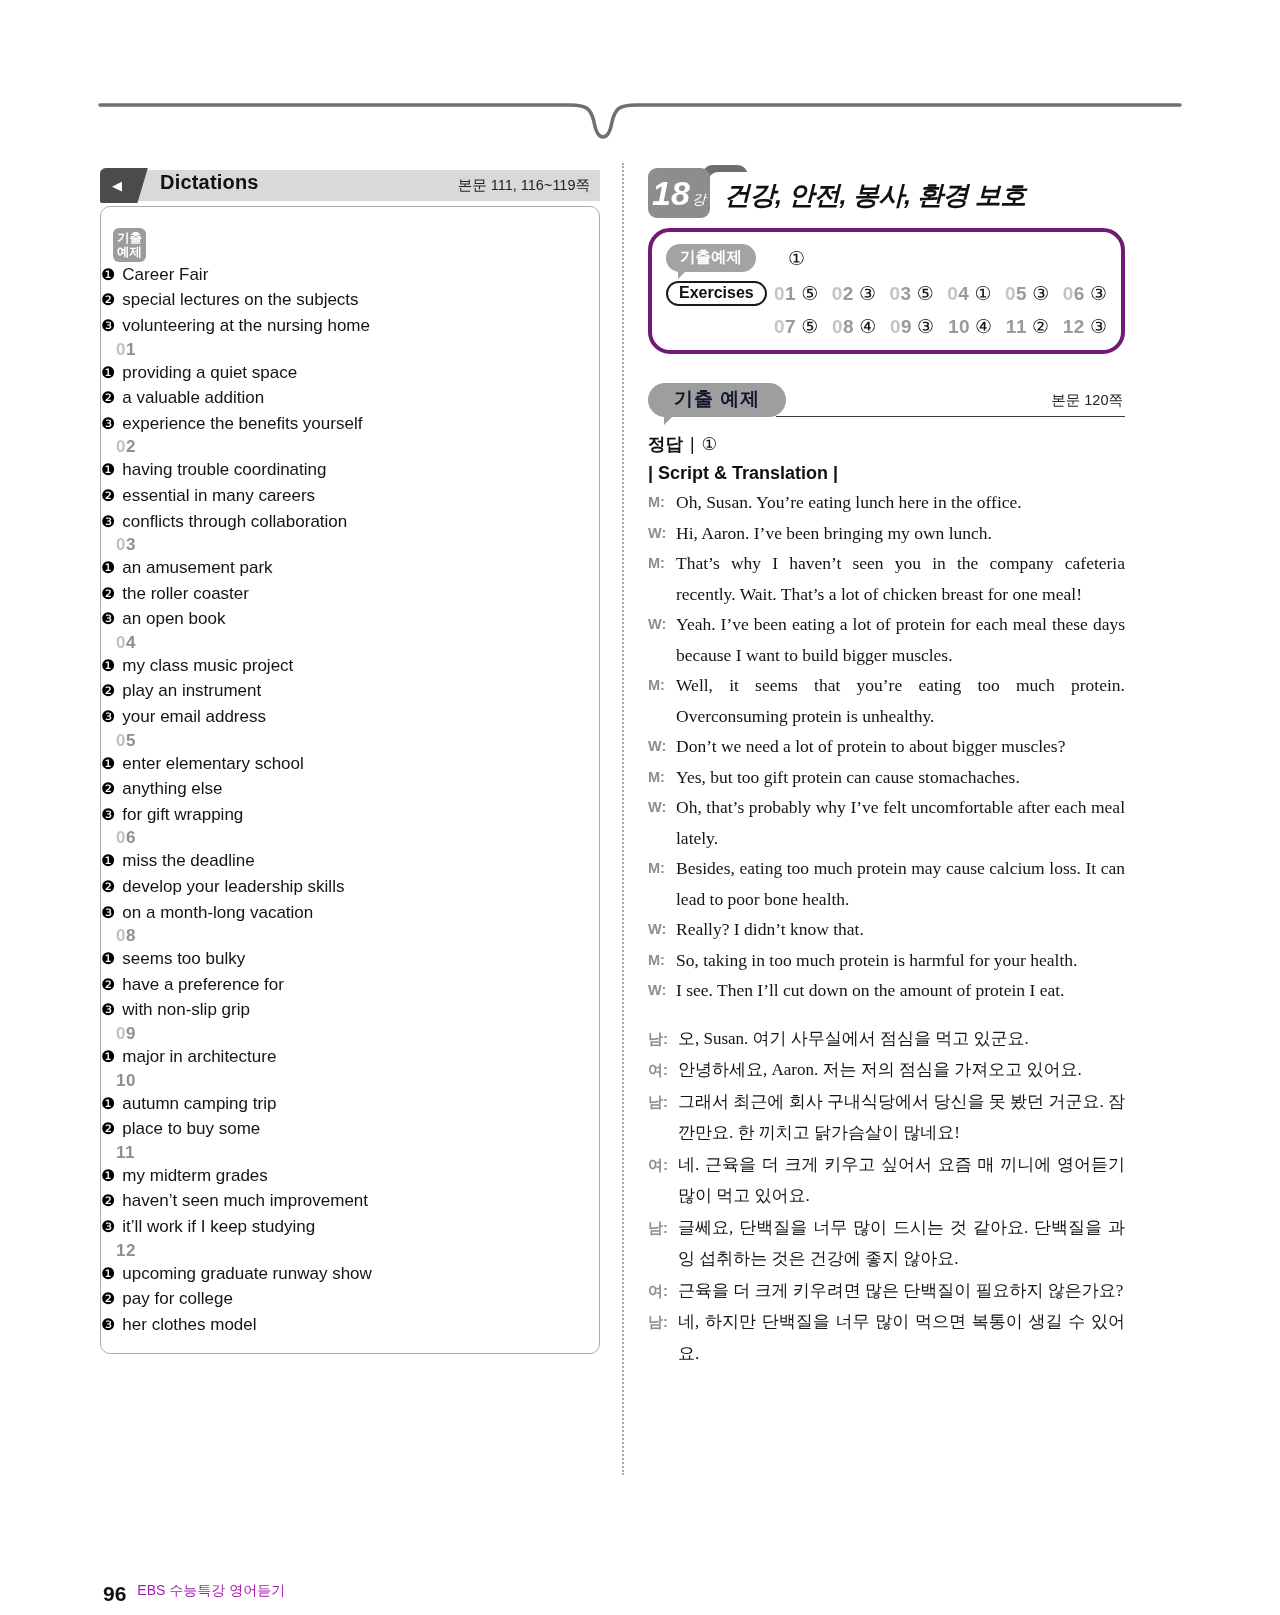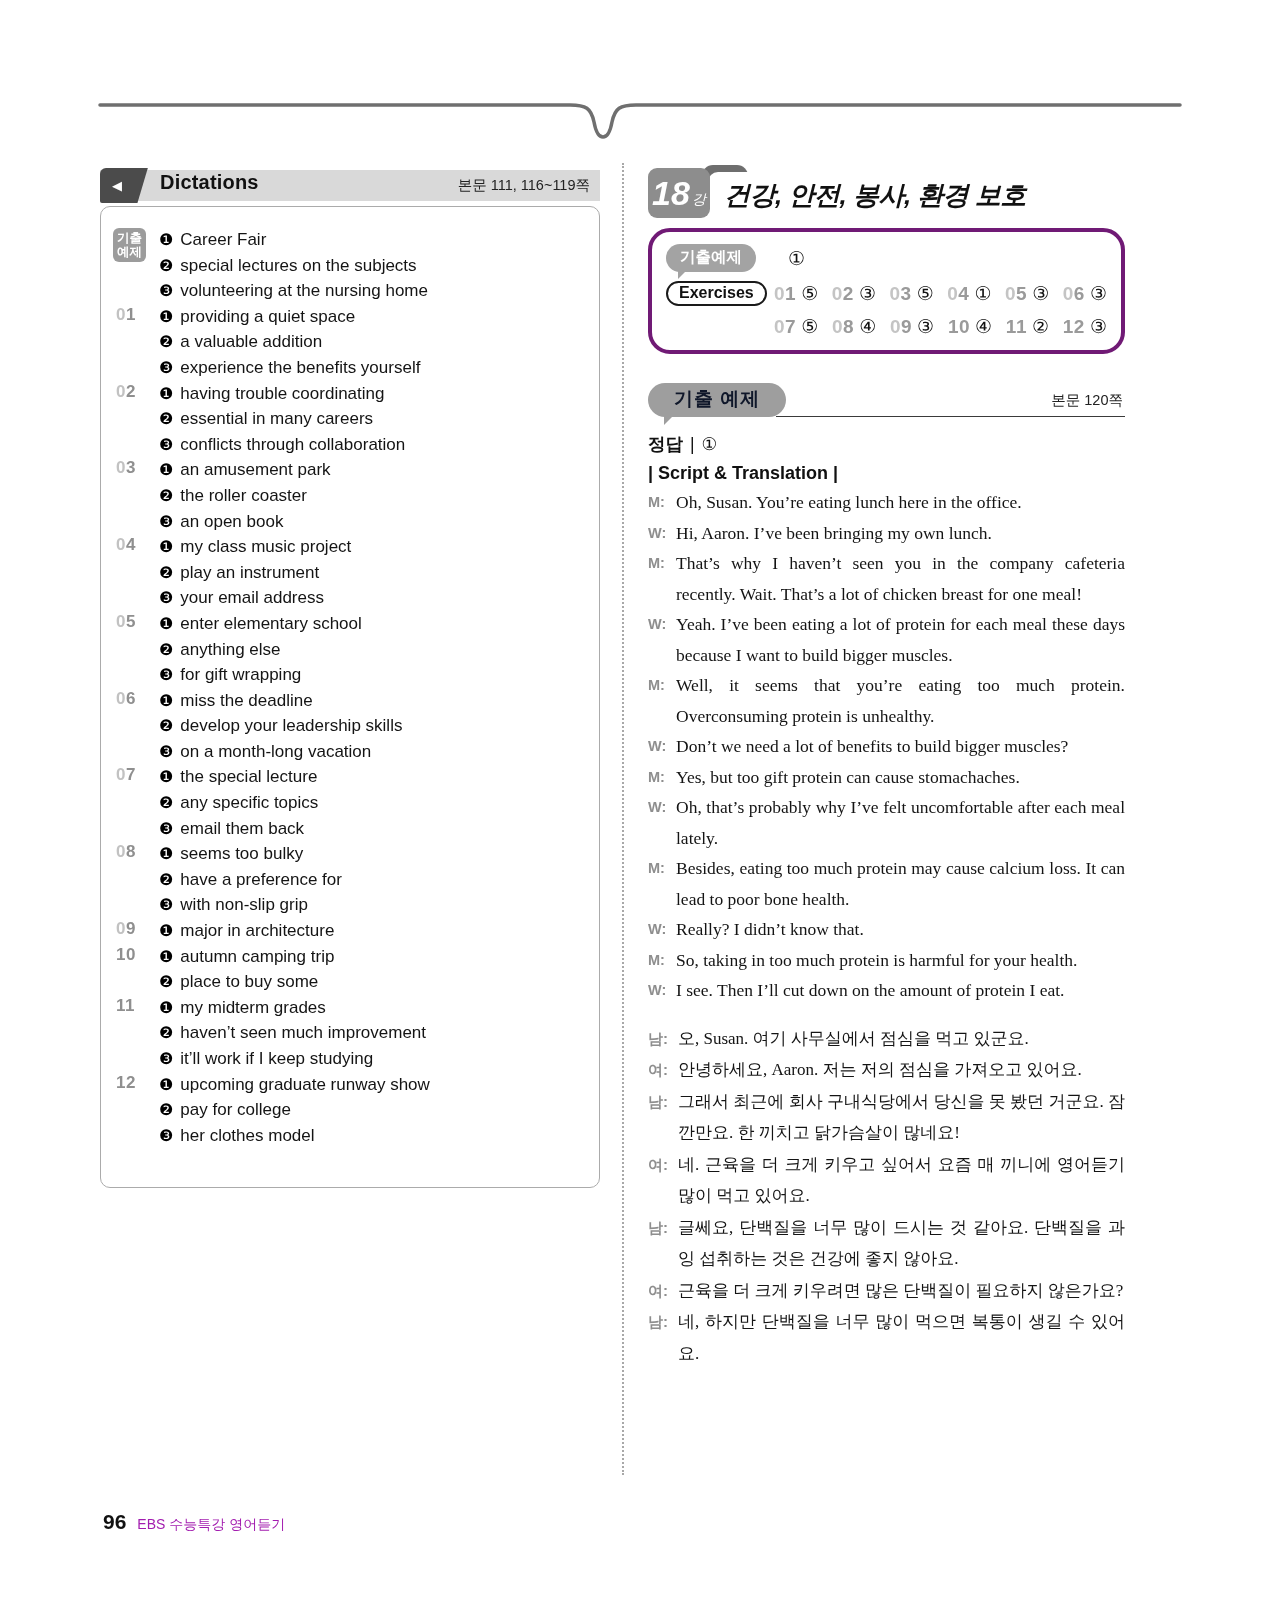--- a/index.html
+++ b/index.html
@@ -25,34 +25,34 @@
     position:absolute; left:60px; top:1px; font-size:20px; font-weight:bold; color:#111;
     letter-spacing:0.2px;
   }
   .dict-ref { position:absolute; right:10px; top:6px; font-size:14.5px; color:#222; }
 
   .dict-box {
     margin-top:5px; width:500px; min-height:982px;
     border:1.5px solid #ababab; border-radius:10px;
     padding:20px 10px 16px 0;
   }
-  .dict-row { display:flex; align-items:flex-start; }
+  .dict-row { display:flex; align-items:flex-start;flex-direction:column; }
   .dict-num-col { width:58px; flex:none; padding-left:15px; padding-top:1px; }
   .dict-num { font-size:17px; font-weight:bold; color:#8f8f8f; letter-spacing:0.5px; }
   .dict-num .lz { color:#c2c2c2; }
   .kichul-badge {
     display:inline-block; background:#9c9c9c; color:#fff; font-size:12.5px; font-weight:bold;
     line-height:1.15; border-radius:6px; padding:3px 4px 2px 4px; text-align:center;
     margin-left:-3px;
   }
   .dict-lines { flex:1; }
   .dict-line { font-size:17px; line-height:25.6px; color:#141414; }
   .dict-line .bullet { color:#000; margin-right:7px; font-size:16px; }
 
-  .page-footer { position:absolute; left:103px; top:1510px; display:flex; align-items:flex-end; }
+  .page-footer { position:absolute; left:103px; top:1582px; display:flex; align-items:flex-start; }
   .page-footer .pnum { font-size:21px; font-weight:bold; color:#111; }
   .page-footer .ptext { font-size:14px; color:#a21caf; margin-left:11px; }
 
   
   .col-divider {
     position:absolute; left:622px; top:163px; height:1312px; width:0;
     border-left:2px dotted #a8a8a8;
   }
 
   
@@ -198,28 +198,20 @@
           <div class="dict-line"><span class="bullet">❷</span>anything else</div>
           <div class="dict-line"><span class="bullet">❸</span>for gift wrapping</div>
         </div>
       </div>
       <div class="dict-row">
         <div class="dict-num-col"><span class="dict-num"><span class="lz">0</span>6</span></div>
         <div class="dict-lines">
           <div class="dict-line"><span class="bullet">❶</span>miss the deadline</div>
           <div class="dict-line"><span class="bullet">❷</span>develop your leadership skills</div>
           <div class="dict-line"><span class="bullet">❸</span>on a month-long vacation</div>
-        </div>
-      </div>
-      <div class="dict-row">
-        <div class="dict-num-col"><span class="dict-num"><span class="lz">0</span>7</span></div>
-        <div class="dict-lines">
-          <div class="dict-line"><span class="bullet">❶</span>the special lecture</div>
-          <div class="dict-line"><span class="bullet">❷</span>any specific topics</div>
-          <div class="dict-line"><span class="bullet">❸</span>email them back</div>
         </div>
       </div>
       <div class="dict-row">
         <div class="dict-num-col"><span class="dict-num"><span class="lz">0</span>8</span></div>
         <div class="dict-lines">
           <div class="dict-line"><span class="bullet">❶</span>seems too bulky</div>
           <div class="dict-line"><span class="bullet">❷</span>have a preference for</div>
           <div class="dict-line"><span class="bullet">❸</span>with non-slip grip</div>
         </div>
       </div>
@@ -331,21 +323,21 @@
       <div class="dia-row">
         <span class="dia-sp">W:</span>
         <p class="dia-text">Yeah. I’ve been eating a lot of protein for each meal these days because I want to build bigger muscles.</p>
       </div>
       <div class="dia-row">
         <span class="dia-sp">M:</span>
         <p class="dia-text">Well, it seems that you’re eating too much protein. Overconsuming protein is unhealthy.</p>
       </div>
       <div class="dia-row">
         <span class="dia-sp">W:</span>
-        <p class="dia-text">Don’t we need a lot of benefits to build bigger muscles?</p>
+        <p class="dia-text">Don’t we need a lot of protein to about bigger muscles?</p>
       </div>
       <div class="dia-row">
         <span class="dia-sp">M:</span>
         <p class="dia-text">Yes, but too gift protein can cause stomachaches.</p>
       </div>
       <div class="dia-row">
         <span class="dia-sp">W:</span>
         <p class="dia-text">Oh, that’s probably why I’ve felt uncomfortable after each meal lately.</p>
       </div>
       <div class="dia-row">

